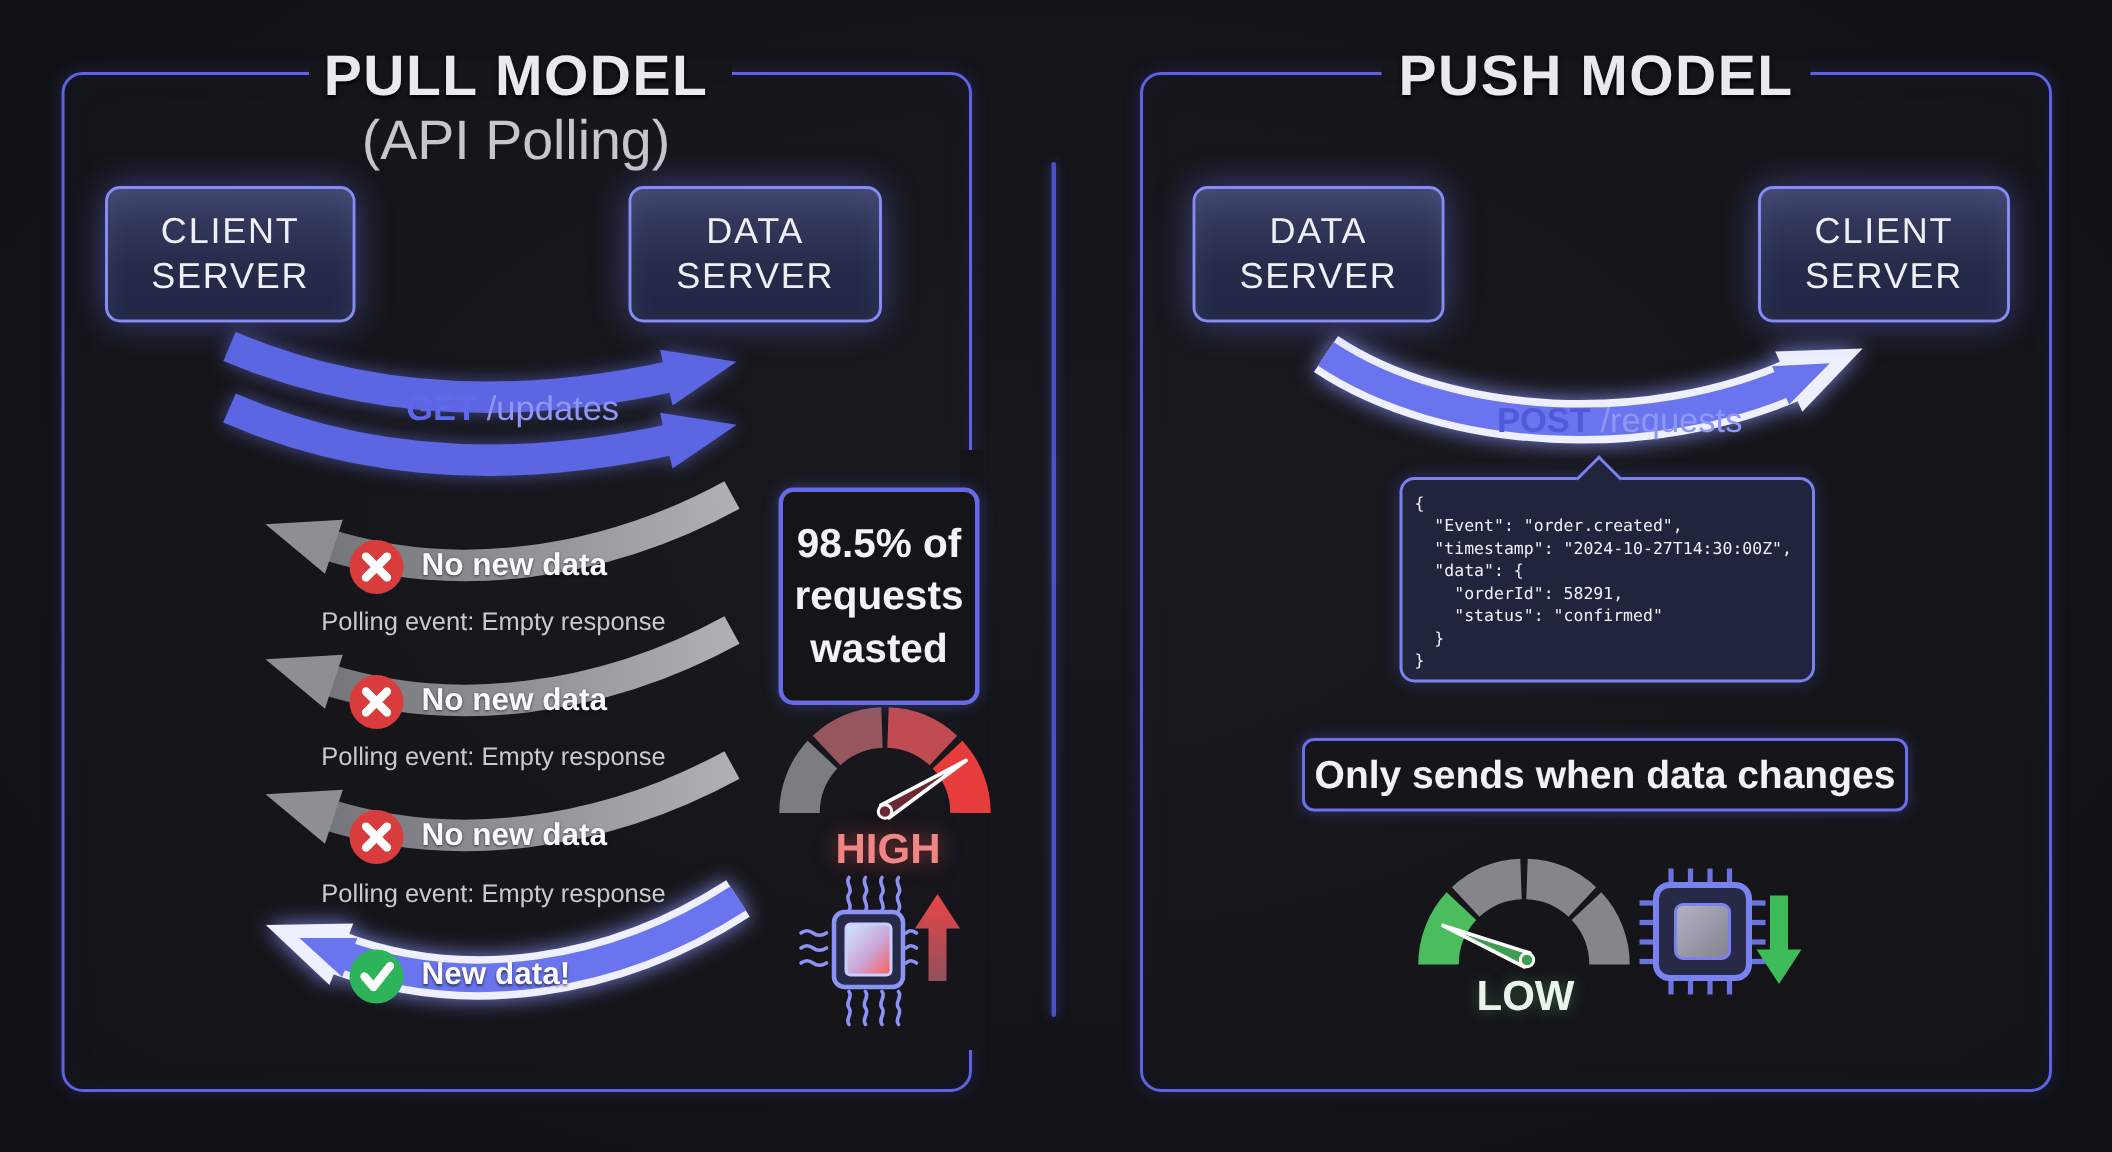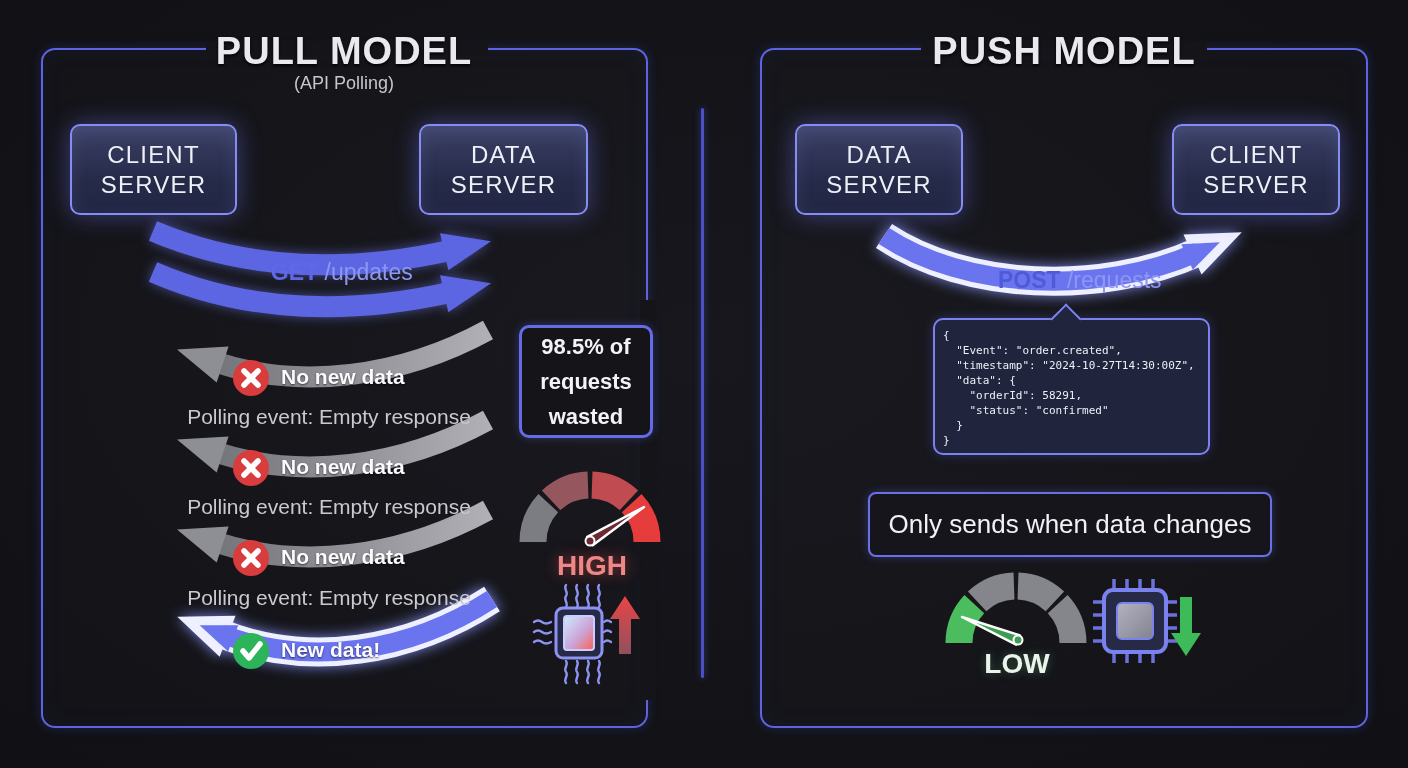--- a/index.html
+++ b/index.html
@@ -20,71 +20,71 @@
   }
   .panel.pull { left:41px;  width:607px; }
   .panel.push { left:760px; width:608px; }
   .mask { position:absolute; background:#141419; }
   .divider { position:absolute; left:701px; top:108px; width:3px; height:570px;
              background:#4a50c8; box-shadow:0 0 7px rgba(90,100,220,.55); border-radius:2px; }
 
   
   .title { position:absolute; transform:translateX(-50%); font-size:38px; font-weight:700;
            color:#e9e9ee; letter-spacing:1px; text-shadow:0 2px 3px rgba(0,0,0,.8); white-space:nowrap; }
-  .subtitle { position:absolute; transform:translateX(-50%); font-size:18px; color:#c6c6cc;
+  .subtitle { position:absolute; transform:translateX(-50%); font-size:37px; color:#c6c6cc;
               white-space:nowrap;text-align:right; }
 
   
   .server-box {
     position:absolute; top:124px; height:91px; border:2px solid #858cf4; border-radius:10px;
     background:linear-gradient(180deg,#3b4066 0%, #272b4a 60%, #222644 100%);
     box-shadow:0 0 24px rgba(110,120,245,.45), inset 0 6px 18px rgba(160,170,255,.12);
     display:flex; flex-direction:column; align-items:center; justify-content:center;
     color:#eef0f7; font-size:24px; line-height:30px; letter-spacing:1.2px; text-align:center;
   }
 
   
   .req-label { position:absolute; transform:translateX(-50%); font-size:23px; white-space:pre; }
   .req-label .method { font-weight:700; color:#5e68ea; }
   .req-label .path   { font-weight:400; color:#8f97f4; }
 
   
   .poll-result { position:absolute; font-size:21px; font-weight:700; color:#fbfbfd; white-space:nowrap;
                  text-shadow:0 1px 2px rgba(0,0,0,.6); }
-  .poll-caption { position:absolute; transform:translateX(-50%); font-size:21px; color:#c9c9cf; white-space:nowrap; }
+  .poll-caption { position:absolute; transform:translateX(-50%); font-size:17px; color:#c9c9cf; white-space:nowrap; }
   .success-result { font-weight:700; }
 
   
-  .stat-box { position:absolute; left:519px; top:325px; width:134px; height:113px;
+  .stat-box { position:absolute; left:519px; top:325px; width:134px; height:145px;
               border:3px solid #656be6; border-radius:10px; background:#141419;
               box-shadow:0 0 10px rgba(100,110,235,.35);
               display:flex; flex-direction:column; align-items:center; justify-content:center;
-              font-size:22px; font-weight:700; color:#f3f3f5; line-height:35px; }
+              font-size:27px; font-weight:700; color:#f3f3f5; line-height:35px; }
 
   
   .gauge-label { position:absolute; transform:translateX(-50%); font-size:28px; font-weight:700; white-space:nowrap; }
   .gauge-label.high { color:#ef8787; text-shadow:0 0 14px rgba(240,90,90,.55); }
   .gauge-label.low  { color:#eaf4eb; text-shadow:0 0 10px rgba(120,220,140,.35); }
 
   
   .payload-block { position:absolute; left:933px; top:318px; width:277px; height:137px;
                    background:#20243c; border:2px solid #7b82f0; border-radius:10px;
                    box-shadow:0 0 12px rgba(100,110,235,.3);
                    font-family:"DejaVu Sans Mono", monospace; font-size:11px; line-height:15px;
                    color:#eef0f6; padding:8px 4px 4px 8px; white-space:pre; overflow:hidden; }
   .payload-callout { position:absolute; left:1055px; top:308px; width:22px; height:22px;
                      transform:rotate(45deg); background:#20243c;
                      border-left:2.5px solid #7b82f0; border-top:2.5px solid #7b82f0; }
 
   
-  .note-box { position:absolute; left:868px; top:492px; width:404px; height:65px;
+  .note-box { position:absolute; left:868px; top:492px; width:404px; height:49px;
               border:2.5px solid #6a70e8; border-radius:8px; background:#15151b;
               box-shadow:0 0 10px rgba(100,110,235,.35);
               display:flex; align-items:center; justify-content:center;
-              font-size:26px; font-weight:400; color:#f2f2f5; white-space:nowrap; }
+              font-size:26px; font-weight:700; color:#f2f2f5; white-space:nowrap; }
 
   .glow-arrow { filter:drop-shadow(0 0 7px rgba(140,150,255,.85)); }
   .soft-glow  { filter:drop-shadow(0 0 6px rgba(120,130,255,.5)); }
 </style>
 </head>
 <body>
 
 <div class="canvas">
 
   <div class="panel pull"></div>

